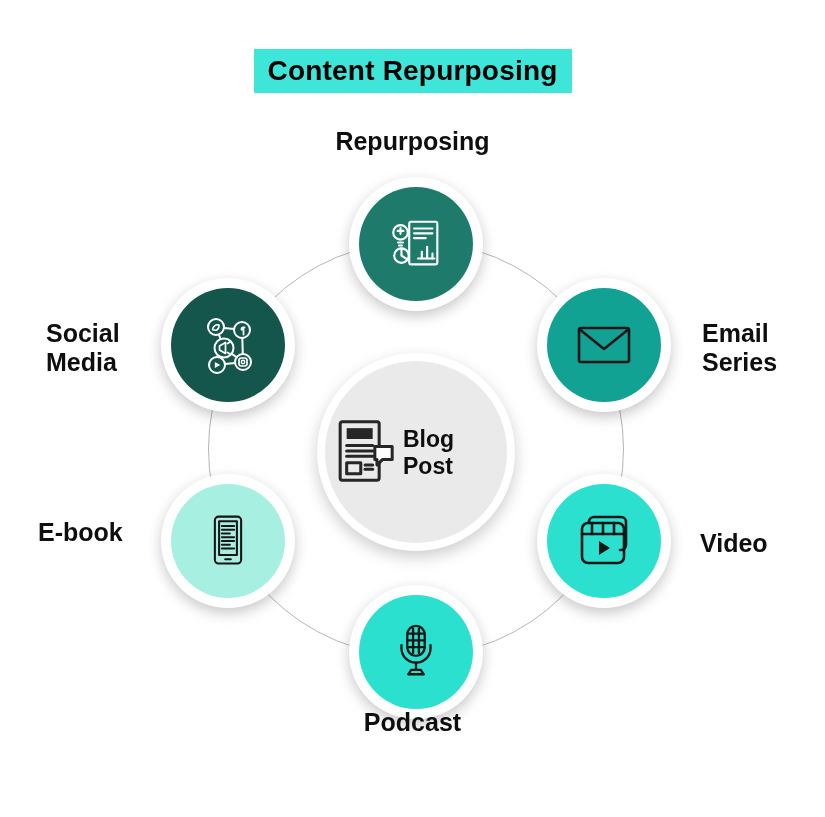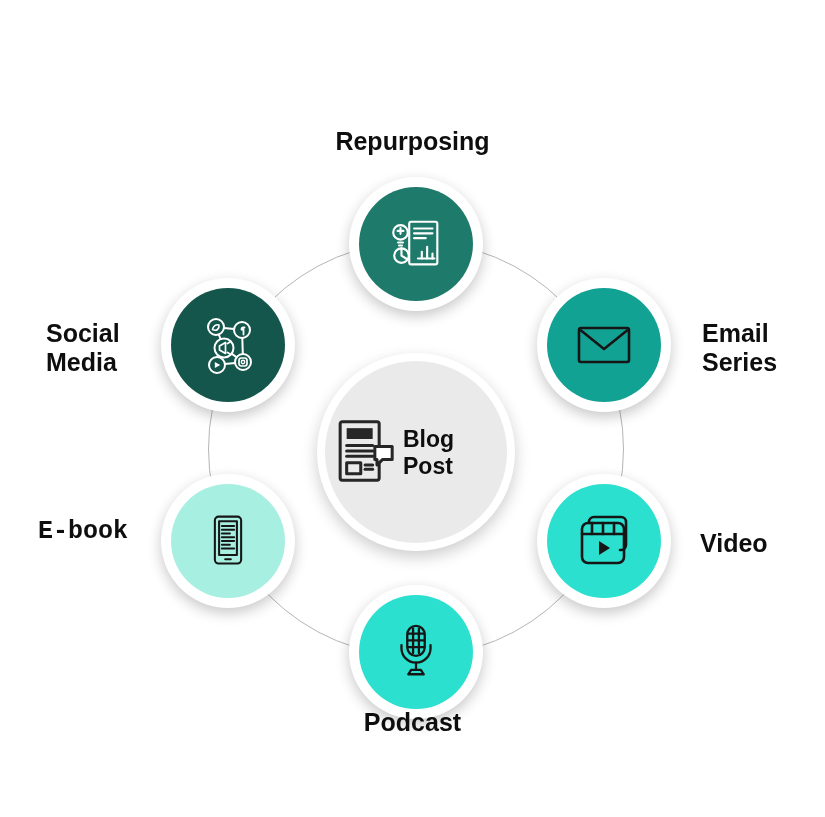--- a/index.html
+++ b/index.html
@@ -18,40 +18,43 @@
 
   .center-node{position:absolute;left:317px;top:353px;width:198px;height:198px;border-radius:50%;background:#fff;
         box-shadow:0 6px 16px rgba(0,0,0,.2);display:flex;align-items:center;justify-content:center;z-index:2;}
   .center-inner{width:182px;height:182px;border-radius:50%;display:flex;flex-direction:row;align-items:center;justify-content:center;}
   .center-label{font-size:23px;font-weight:bold;color:#0e0e0e;margin-top:1px;}
 
   .label{position:absolute;font-size:25px;font-weight:bold;color:#0e0e0e;line-height:1.14;z-index:3;}
   .label-center{left:0;width:100%;text-align:center;}
   .label-social{left:46px;top:319px;width:100px;}
   .label-email{left:702px;top:319px;width:100px;}
-  .label-ebook{left:38px;top:518px;white-space:nowrap;font-family:Liberation Mono, monospace;}
+  .label-ebook{left:38px;top:518px;white-space:nowrap;}
   .label-video{left:700px;top:529px;white-space:nowrap;}
   .label-infographics{top:127px;}
   .label-podcast{top:708px;}
 
   .icon{display:flex;align-items:center;justify-content:center;}
 
   
   .pos-infographics{left:349px;top:177px;}
   .pos-social{left:161px;top:278px;}
   .pos-email{left:537px;top:278px;}
   .pos-ebook{left:161px;top:474px;}
   .pos-video{left:537px;top:474px;}
   .pos-podcast{left:349px;top:585px;}
 </style>
 </head>
 <body>
 
 <div class="canvas">
 
+  <div class="title-wrap">
+    <h1 class="title" style="background-color: rgb(61, 230, 216);">Content Repurposing</h1>
+  </div>
 
   <div class="ring"></div>
 
   <div class="center-node">
     <div class="center-inner" style="background-color: rgb(234, 234, 234); color: rgb(38, 38, 38);">
       <span class="icon">
         <svg viewBox="0 0 72 72" width="78" height="78" fill="none" stroke="currentColor" stroke-width="2.8" stroke-linecap="round" stroke-linejoin="round">
           <rect x="14" y="8" width="36" height="54" rx="2"></rect>
           <rect x="20" y="14" width="24" height="10" fill="currentColor" stroke="none"></rect>
           <line x1="20" y1="30" x2="44" y2="30"></line>

